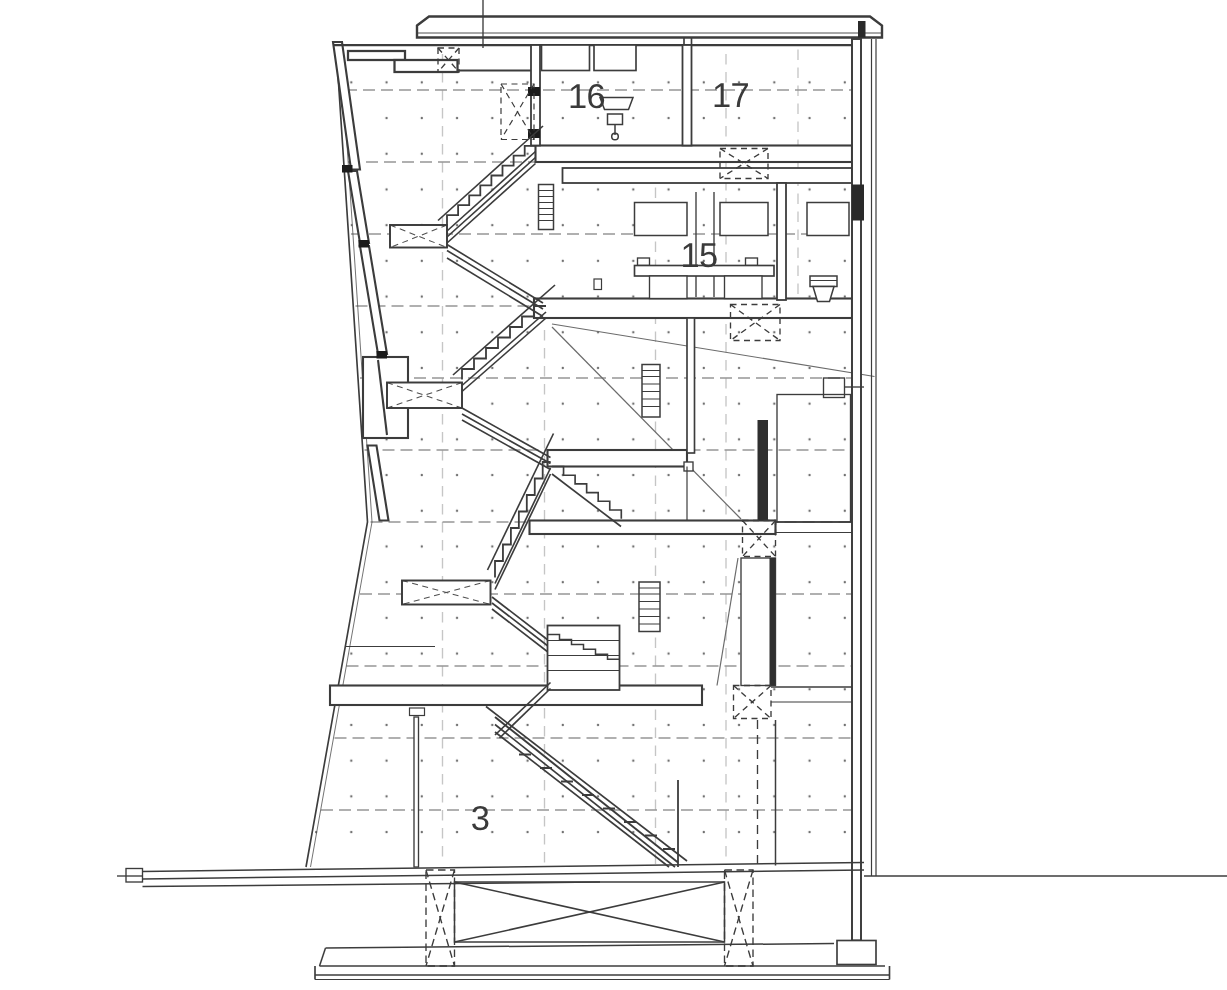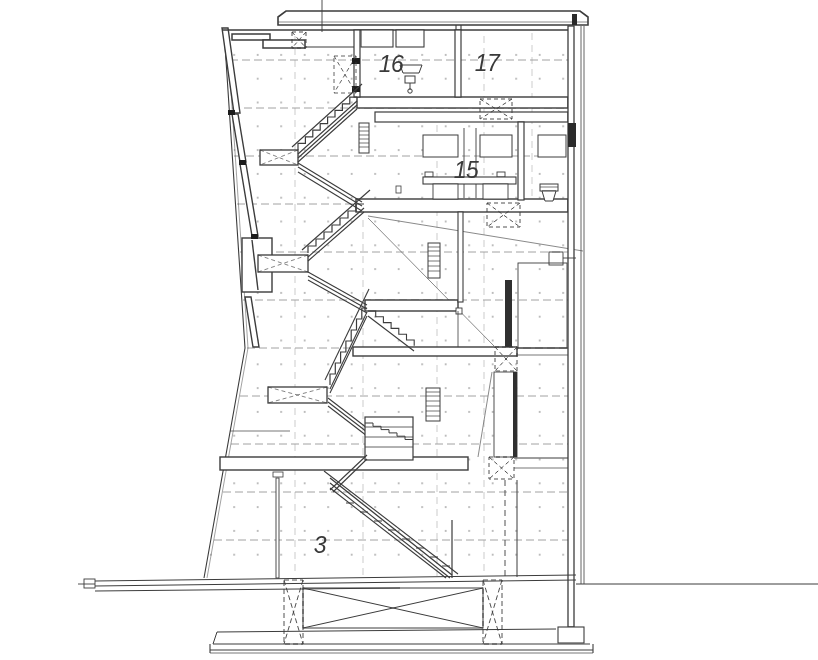--- a/index.html
+++ b/index.html
@@ -1,17 +1,17 @@
 <!DOCTYPE html>
 <html><head>
 <meta charset="utf-8">
 <style>
   html,body{margin:0;padding:0;background:#ffffff;}
   #stage{position:relative;width:818px;height:660px;background:#ffffff;overflow:hidden;
-         font-family:"Liberation Sans", sans-serif;font-style:italic;}
+         font-family:"Liberation Sans", sans-serif;}
   svg{display:block;}
   text.room-label{fill:#3a3a3a;font-size:23px;letter-spacing:-0.5px;
                   font-family:"Liberation Sans", sans-serif;}
 </style>
 </head>
 <body>
 
 <div id="stage">
 <svg width="818" height="660" viewBox="0 0 818 660" color="#3c3c3c">
 

